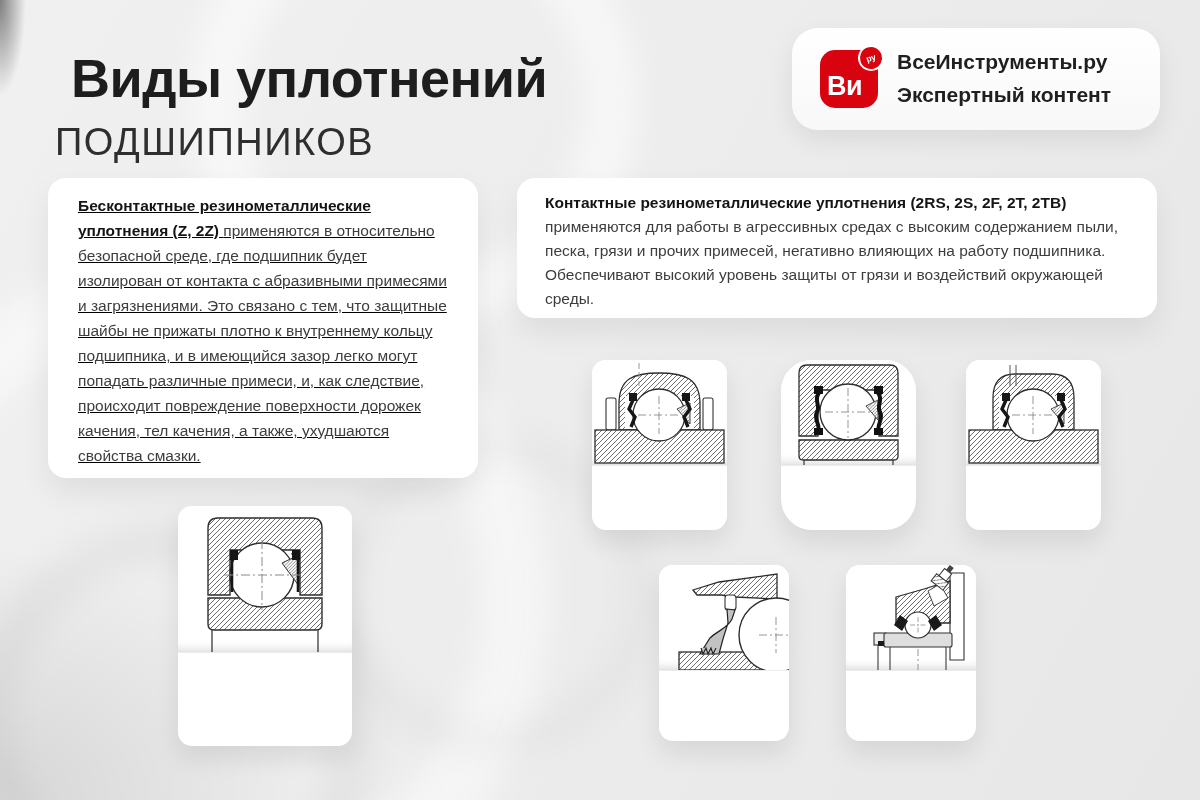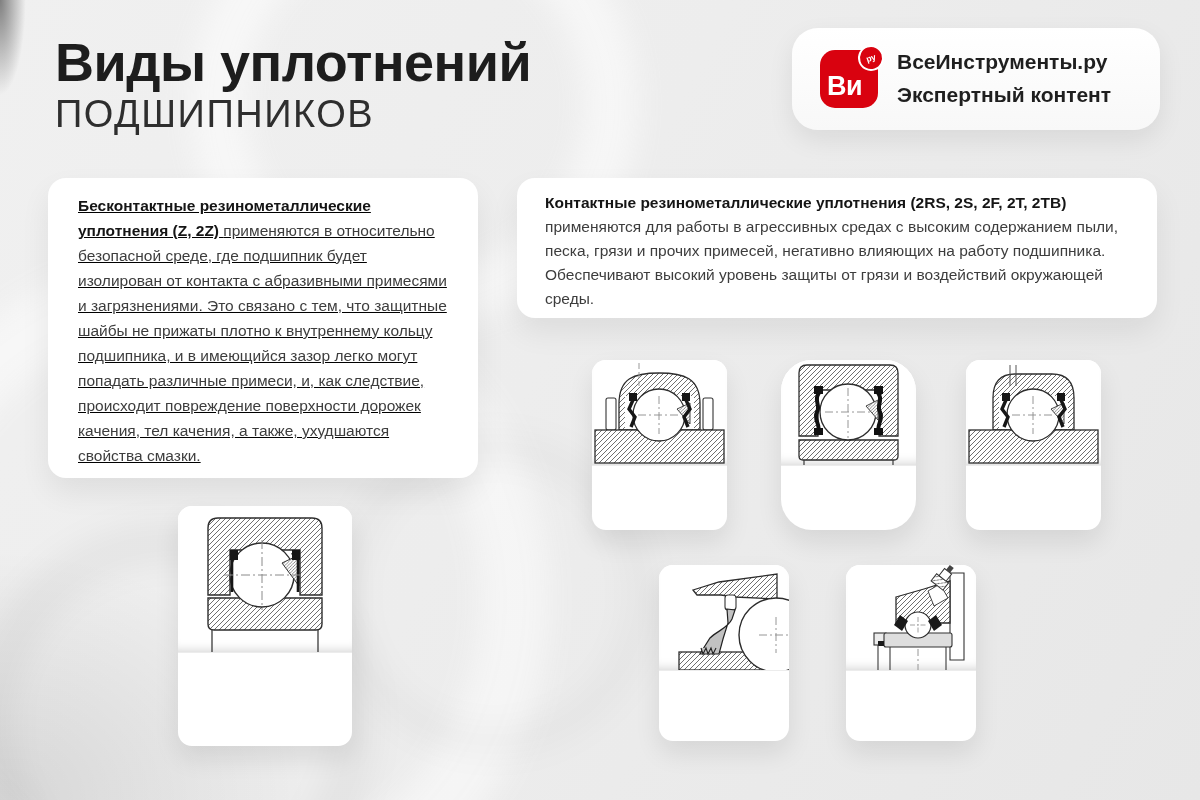--- a/index.html
+++ b/index.html
@@ -13,21 +13,21 @@
     background:radial-gradient(ellipse at 0% 0%,rgba(35,35,35,.55),rgba(35,35,35,0) 70%);}
   .corner-shade{left:0;bottom:0;width:320px;height:260px;
     background:radial-gradient(ellipse at 0% 100%,rgba(0,0,0,.10),transparent 68%);}
   .ghost-ring{border-radius:50%;filter:blur(14px);}
   .gr1{left:-150px;top:250px;width:560px;height:560px;border:70px solid rgba(255,255,255,.55);opacity:.85;}
   .gr2{left:-30px;top:520px;width:320px;height:320px;border:44px solid rgba(0,0,0,.035);}
   .gr3{left:190px;top:-120px;width:340px;height:340px;border:54px solid rgba(255,255,255,.65);opacity:.8;}
   .gr4{left:330px;top:430px;width:260px;height:260px;border:34px solid rgba(0,0,0,.025);}
 
   .title{position:absolute;left:55px;top:34px;color:#1d1d1d;}
-  .title h1{margin:0;font-size:54px;line-height:1.04;font-weight:800;letter-spacing:-.5px;}
+  .title h1{margin:16px;font-size:54px;line-height:1.04;font-weight:800;letter-spacing:-.5px;}
   .title h2{margin:4px 0 0 0;font-size:38px;line-height:1.1;font-weight:400;letter-spacing:1.5px;color:#2e2e2e;}
 
   .badge{position:absolute;left:792px;top:28px;width:368px;height:102px;border-radius:26px;
     background:linear-gradient(180deg,#ffffff,#f8f8f8);
     box-shadow:0 10px 26px rgba(0,0,0,.08);
     display:flex;align-items:center;padding-left:28px;box-sizing:border-box;gap:19px;}
   .vi-logo{position:relative;width:58px;height:58px;border-radius:15px;background:#d9020f;flex:0 0 auto;}
   .vi-logo .vi-txt{position:absolute;left:7px;bottom:6px;color:#fff;font-size:27px;font-weight:800;letter-spacing:-.5px;}
   .vi-sup{position:absolute;top:-5px;right:-6px;width:22px;height:22px;border-radius:50%;
     background:#d9020f;border:2.5px solid #fff;color:#fff;font-size:8.5px;font-weight:700;

